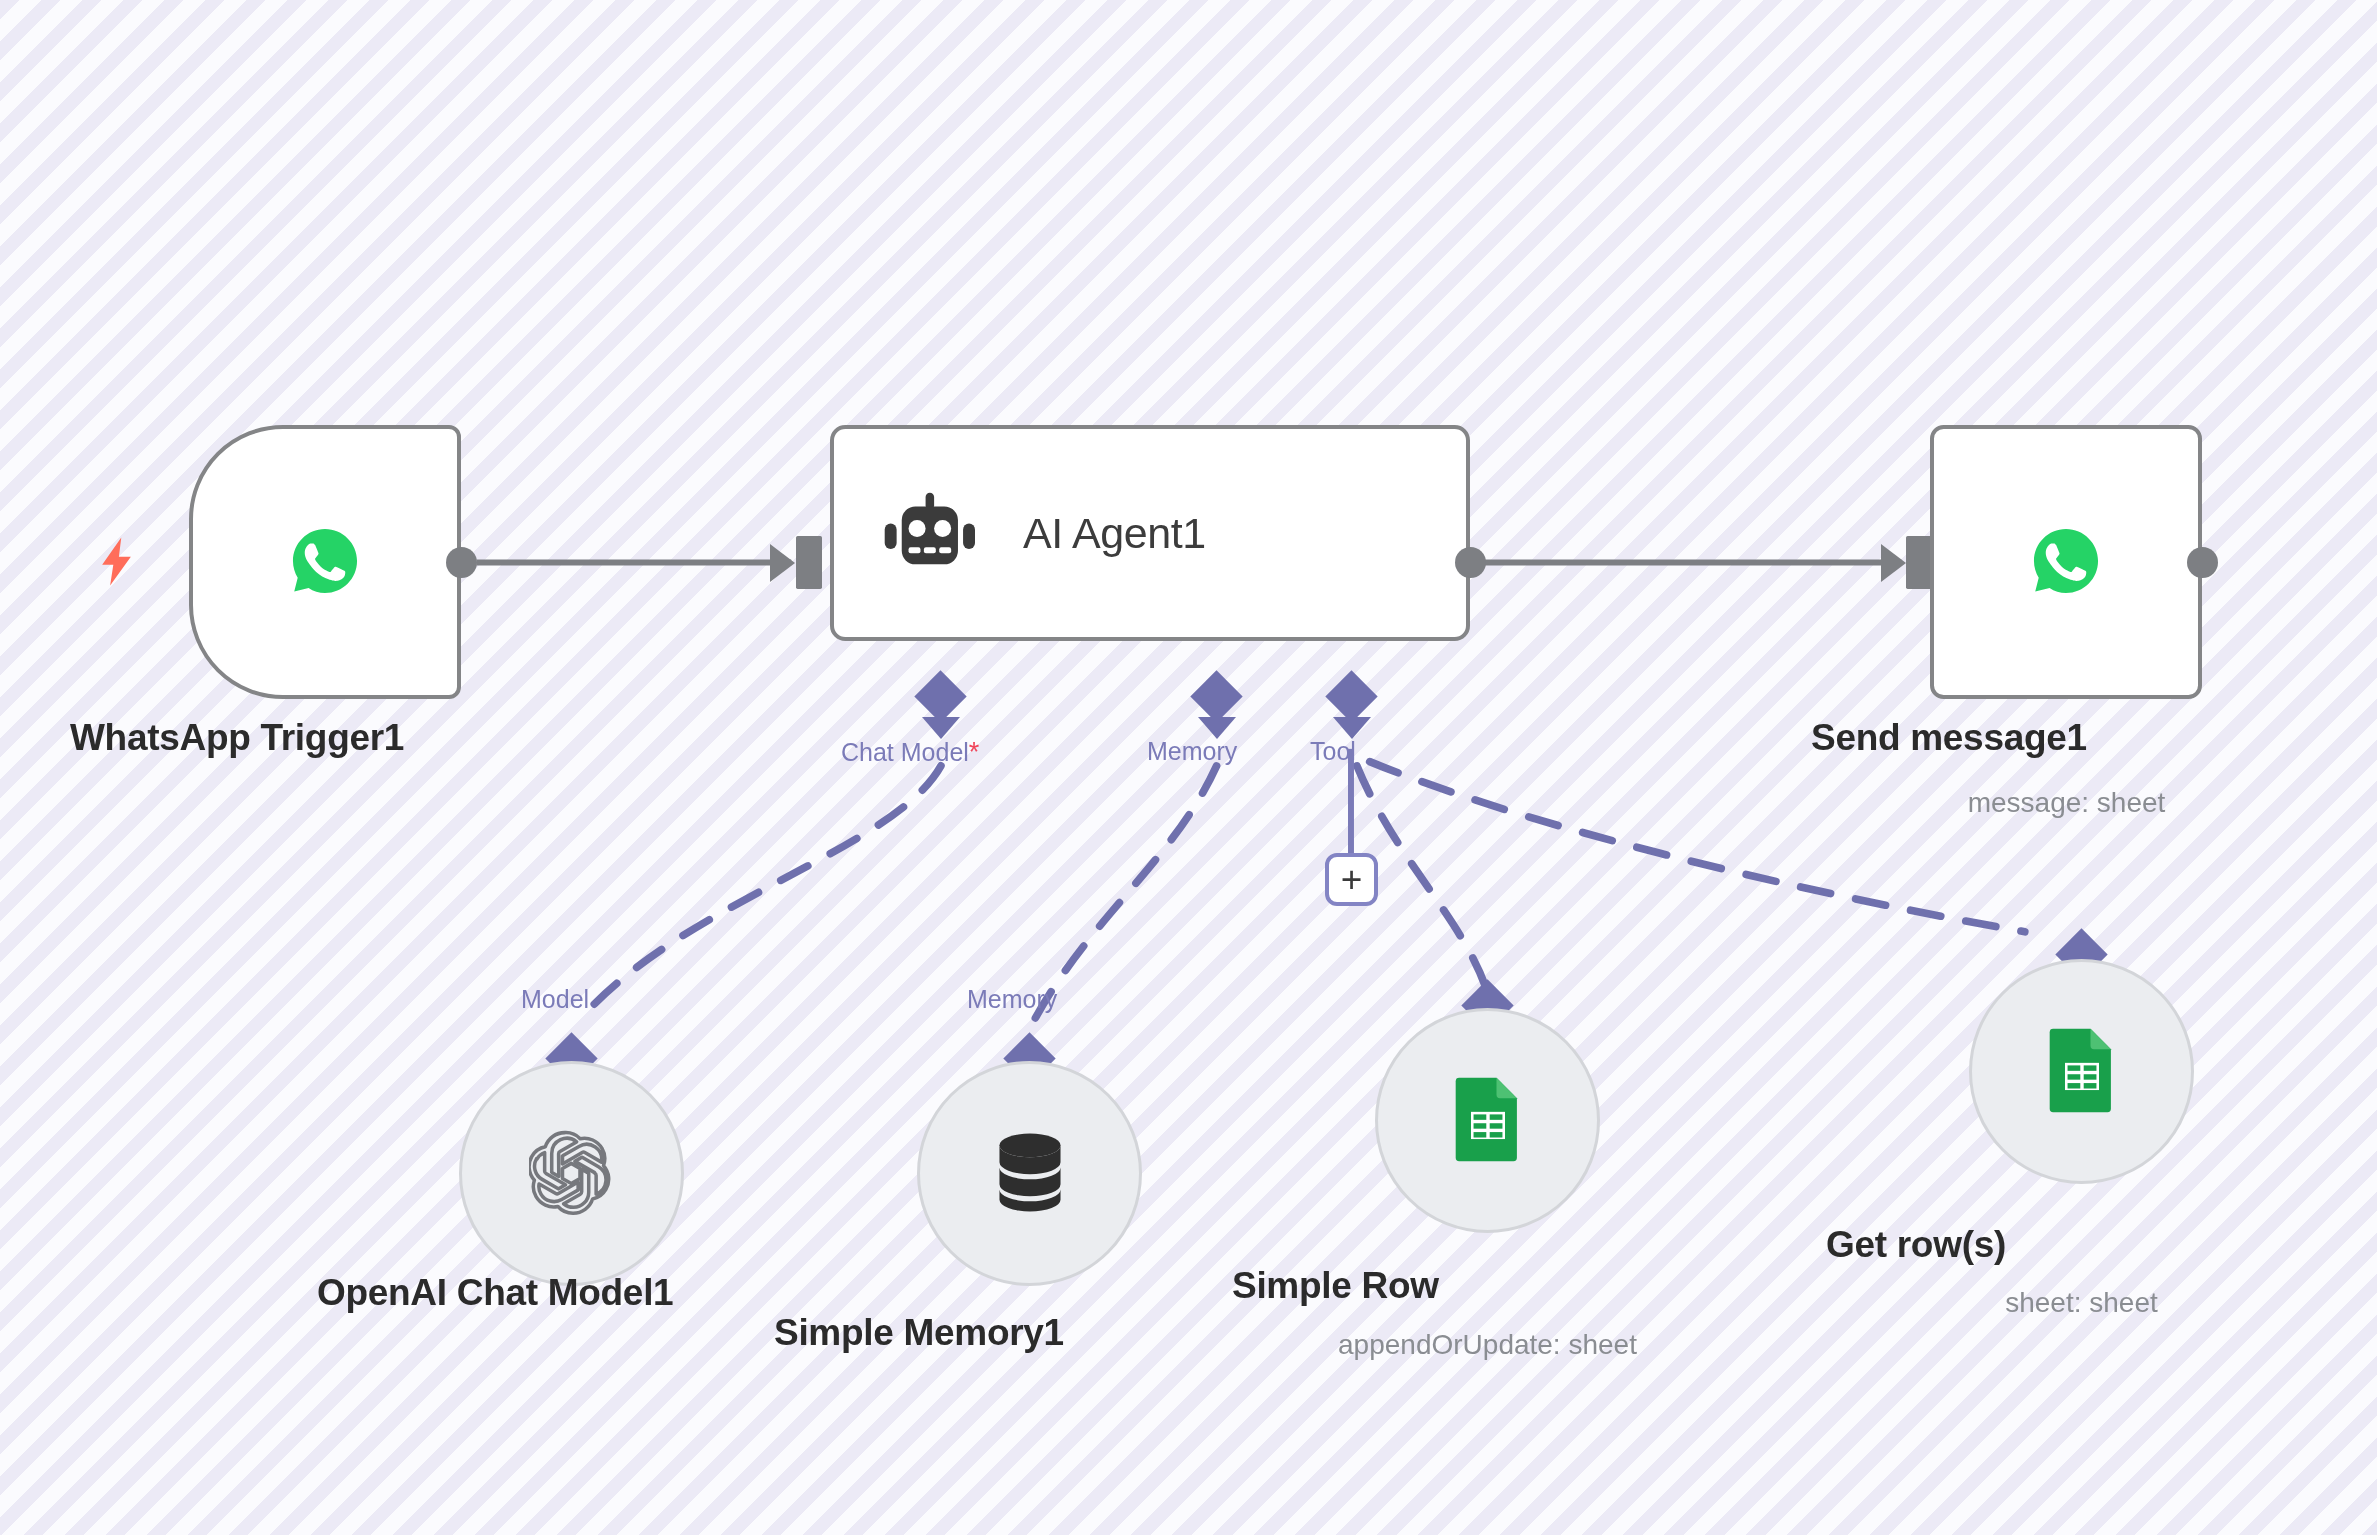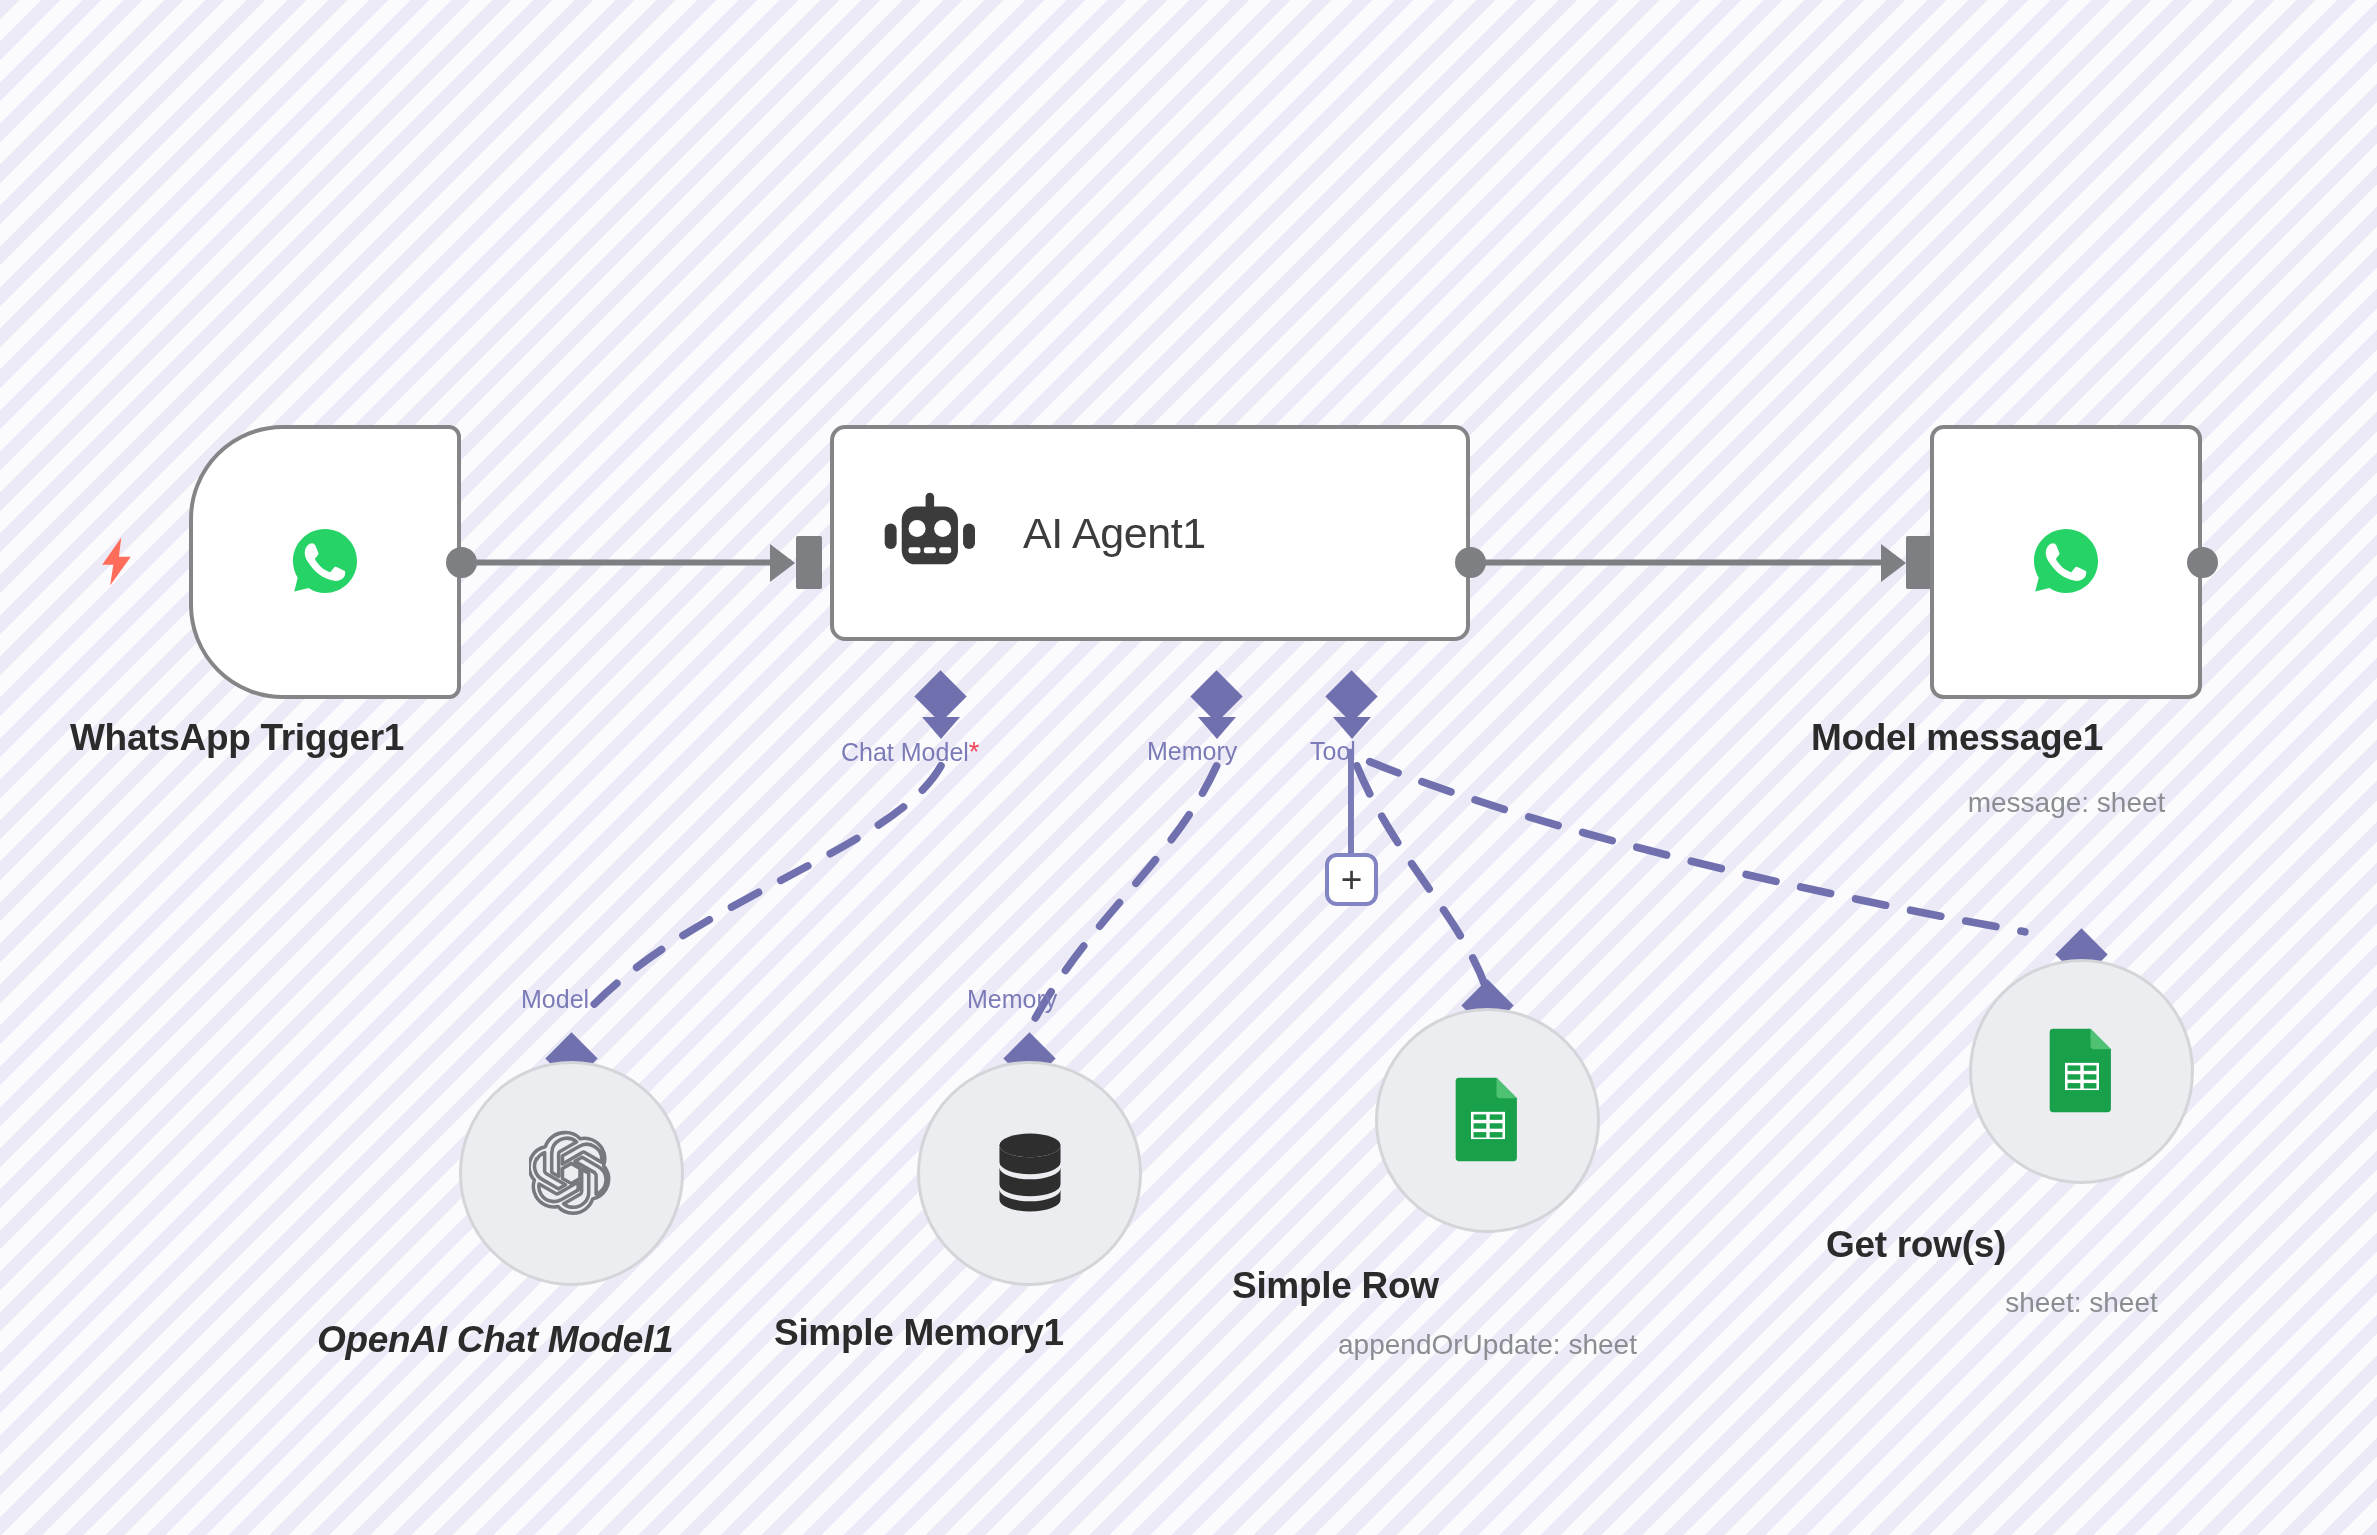--- a/index.html
+++ b/index.html
@@ -242,34 +242,34 @@
   <div class="node-main node-square" style="left:1930px; top:425px; width:272px; height:274px;">
     <span class="icon-wrap">
       <svg width="82" height="82" viewBox="0 0 64 64" xmlns="http://www.w3.org/2000/svg">
         <path d="M32 4 C16.5 4 4 16.5 4 32 c0 5.2 1.4 10.1 3.9 14.3 L4 60 l14.2 -3.7 C22.3 58.6 27 60 32 60 c15.5 0 28 -12.5 28 -28 S47.5 4 32 4 Z" fill="#ffffff"></path>
         <path d="M32 7 C18.2 7 7 18.2 7 32 c0 4.8 1.4 9.3 3.7 13.1 L8 55.9 l11.2 -2.9 C22.9 55.5 27.3 57 32 57 c13.8 0 25 -11.2 25 -25 S45.8 7 32 7 Z" fill="#25d366"></path>
         <path d="M24.3 19.8 c-0.6 -1.4 -1.2 -1.4 -1.8 -1.5 h-1.5 c-0.5 0 -1.4 0.2 -2.1 1 -0.7 0.8 -2.7 2.7 -2.7 6.5 0 3.8 2.8 7.5 3.2 8 0.4 0.5 5.4 8.6 13.3 11.7 6.6 2.6 7.9 2.1 9.3 2 1.4 -0.1 4.6 -1.9 5.3 -3.7 0.6 -1.8 0.6 -3.4 0.4 -3.7 -0.2 -0.3 -0.7 -0.5 -1.5 -0.9 -0.8 -0.4 -4.6 -2.3 -5.3 -2.5 -0.7 -0.3 -1.2 -0.4 -1.8 0.4 -0.5 0.8 -2 2.5 -2.4 3 -0.4 0.5 -0.9 0.6 -1.7 0.2 -0.8 -0.4 -3.3 -1.2 -6.3 -3.9 -2.3 -2.1 -3.9 -4.6 -4.3 -5.4 -0.4 -0.8 0 -1.2 0.4 -1.6 0.3 -0.4 0.8 -0.9 1.2 -1.4 0.4 -0.5 0.5 -0.8 0.8 -1.3 0.3 -0.5 0.1 -1 -0.1 -1.4 -0.2 -0.4 -1.7 -4.2 -2.4 -5.7 Z" fill="#ffffff"></path>
       </svg>
     </span>
   </div>
   <div class="out-dot" style="left:2187px; top:547px;"></div>
-  <div class="caption" style="left:1811px; top:717px; width:511px;">Model message1</div>
+  <div class="caption" style="left:1811px; top:717px; width:511px;">Send message1</div>
   <div class="subcaption" style="left:1811px; top:787px; width:511px;">message: sheet</div>
 
   <div class="port-label" style="left:521px; top:985px;">Model</div>
   <div class="diamond" style="left:553px; top:1040px;"></div>
 
   <div class="node-circle" style="left:459px; top:1061px; width:225px; height:225px;">
     <span class="icon-wrap">
       <svg width="85" height="85" viewBox="0 0 48 48" xmlns="http://www.w3.org/2000/svg">
         <path d="M42.3 19.7 a11.9 11.9 0 0 0 -1.0 -9.8 12.1 12.1 0 0 0 -13.0 -5.8 A11.9 11.9 0 0 0 19.2 0.5 12.1 12.1 0 0 0 7.6 8.9 11.9 11.9 0 0 0 -0.4 14.6 12.1 12.1 0 0 0 1.1 28.8 a11.9 11.9 0 0 0 1.0 9.8 12.1 12.1 0 0 0 13.0 5.8 11.9 11.9 0 0 0 9.0 4.0 12.1 12.1 0 0 0 11.6 -8.4 11.9 11.9 0 0 0 7.9 -5.7 12.1 12.1 0 0 0 -1.4 -14.2 Z m-18.0 25.2 a9.0 9.0 0 0 1 -5.8 -2.1 l0.3 -0.2 9.6 -5.5 a1.6 1.6 0 0 0 0.8 -1.4 V22.3 l4.1 2.4 a0.1 0.1 0 0 1 0.1 0.1 V35.9 a9.0 9.0 0 0 1 -9.0 9.0 Z M5.0 37.1 a9.0 9.0 0 0 1 -1.1 -6.1 l0.3 0.2 9.6 5.5 a1.6 1.6 0 0 0 1.6 0 l11.7 -6.8 v4.7 a0.2 0.2 0 0 1 -0.1 0.1 l-9.7 5.6 a9.0 9.0 0 0 1 -12.3 -3.3 Z M2.5 16.4 a9.0 9.0 0 0 1 4.7 -4.0 v11.0 a1.5 1.5 0 0 0 0.8 1.4 l11.6 6.7 -4.1 2.4 a0.2 0.2 0 0 1 -0.2 0 L5.7 28.3 a9.0 9.0 0 0 1 -3.3 -12.3 Z M36.9 24.3 L25.2 17.6 l4.1 -2.4 a0.2 0.2 0 0 1 0.2 0 l9.7 5.6 a9.0 9.0 0 0 1 -1.4 16.2 V26.0 a1.6 1.6 0 0 0 -0.8 -1.4 Z M41.0 18.1 l-0.3 -0.2 -9.6 -5.6 a1.6 1.6 0 0 0 -1.6 0 L17.8 19.1 V14.4 a0.2 0.2 0 0 1 0.1 -0.1 l9.7 -5.6 a9.0 9.0 0 0 1 13.4 9.3 Z M15.6 26.6 l-4.1 -2.4 a0.2 0.2 0 0 1 -0.1 -0.1 V12.9 a9.0 9.0 0 0 1 14.8 -6.9 l-0.3 0.2 -9.6 5.5 a1.6 1.6 0 0 0 -0.8 1.4 Z M17.8 21.8 l5.2 -3.0 5.2 3.0 v6.0 l-5.2 3.0 -5.2 -3.0 Z" transform="translate(2,1) scale(0.95)" fill="none" stroke="#76787d" stroke-width="2.1" stroke-linejoin="round"></path>
       </svg>
     </span>
   </div>
-  <div class="caption" style="left:317px; top:1319px; width:511px;font-style:italic;">OpenAI Chat Model1</div>
+  <div class="caption" style="left:317px; top:1272px; width:511px;">OpenAI Chat Model1</div>
 
   <div class="port-label" style="left:967px; top:985px;">Memory</div>
   <div class="diamond" style="left:1011px; top:1040px;"></div>
 
   <div class="node-circle" style="left:917px; top:1061px; width:225px; height:225px;">
     <span class="icon-wrap">
       <svg width="78" height="85" viewBox="0 0 46 50" xmlns="http://www.w3.org/2000/svg">
         <ellipse cx="23" cy="9" rx="18" ry="7" fill="#2e2e2e"></ellipse>
         <path d="M5 9 v10 a18 7 0 0 0 36 0 V9 a18 7 0 0 1 -36 0 Z" fill="#2e2e2e"></path>
         <path d="M5 22 v10 a18 7 0 0 0 36 0 V22 a18 7 0 0 1 -36 0 Z" fill="#2e2e2e"></path>

